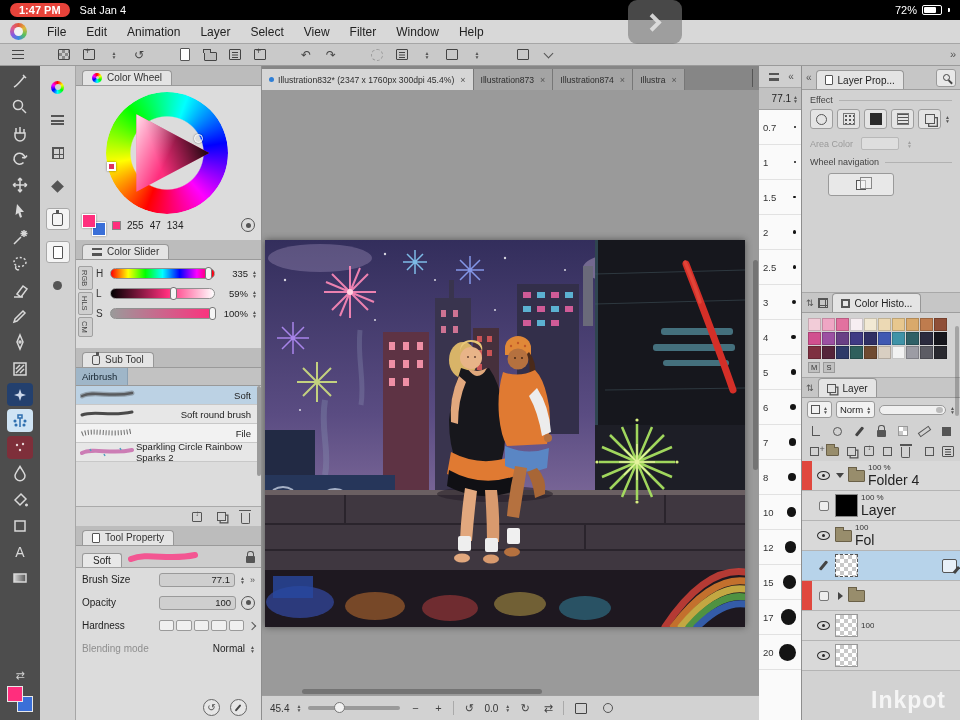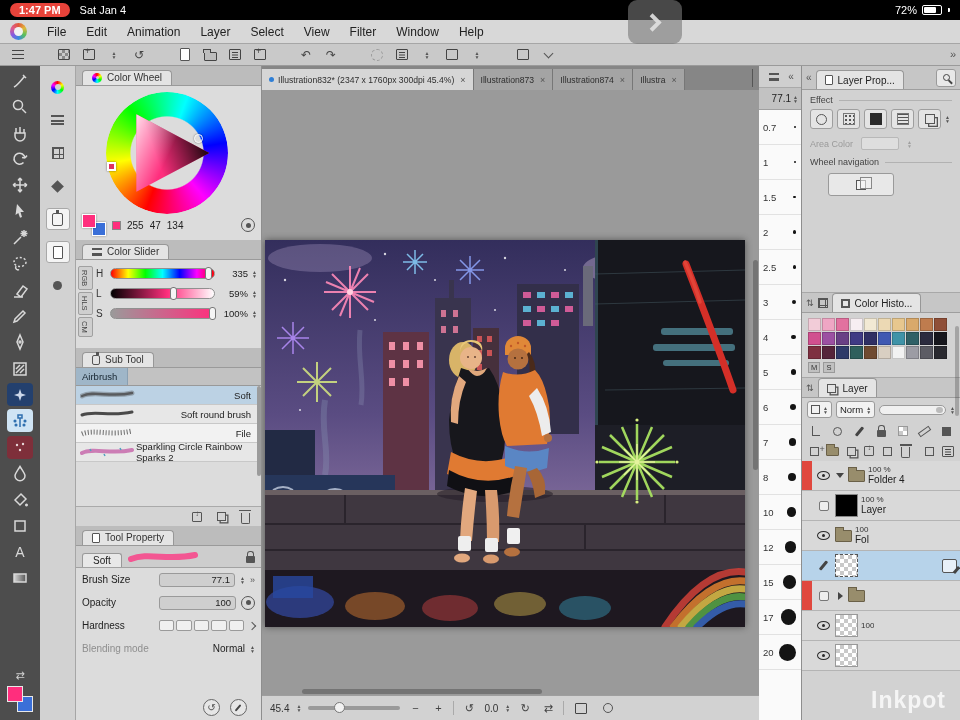--- a/index.html
+++ b/index.html
@@ -225,21 +225,21 @@
   .tri-r { width:0; height:0; border-top:4px solid transparent; border-bottom:4px solid transparent; border-left:5px solid #444; }
   .fold { width:17px; height:12px; background:#988d6c; border:1px solid #6a6048; border-radius:1px; position:relative; }
   .fold:before { content:''; position:absolute; top:-3.6px; left:-1px; width:7px; height:2.8px; background:#988d6c; border:1px solid #6a6048; border-bottom:none; }
   .th-black { width:23px; height:23px; background:#000; border:1px solid #888; }
   .checker { width:23px; height:23px; border:1px solid #999; background-color:#fff;
     background-image:linear-gradient(45deg,#c9c9c9 25%,transparent 25%,transparent 75%,#c9c9c9 75%),linear-gradient(45deg,#c9c9c9 25%,transparent 25%,transparent 75%,#c9c9c9 75%);
     background-size:8px 8px; background-position:0 0,4px 4px; }
   .layer-row.sel .checker { border:1.4px dashed #555; }
   .lr-text { display:flex; flex-direction:column; line-height:1.15; overflow:hidden; white-space:nowrap; }
   .lr-op { font-size:8px; color:#333; }
-  .lr-nm { font-size:10px; color:#222; }
+  .lr-nm { font-size:14px; color:#222; }
   .lr-right { margin-left:auto; width:15px; height:14px; border:1.2px solid #555; background:#e8f0f8; border-radius:2px; position:relative; }
   .lr-right:after { content:''; position:absolute; right:-2px; bottom:-2px; width:3px; height:8px; background:#444; transform:rotate(40deg); }
 
   #rp-scroll { position:absolute; right:1px; top:260px; width:4px; height:90px; background:rgba(60,60,60,.3); border-radius:2px; }
   #tbar-more { position:absolute; right:4px; top:48px; font-size:11px; color:#555; z-index:35; }
 </style>
 </head>
 <body>
 
 <div id="statusbar" class="abs">

